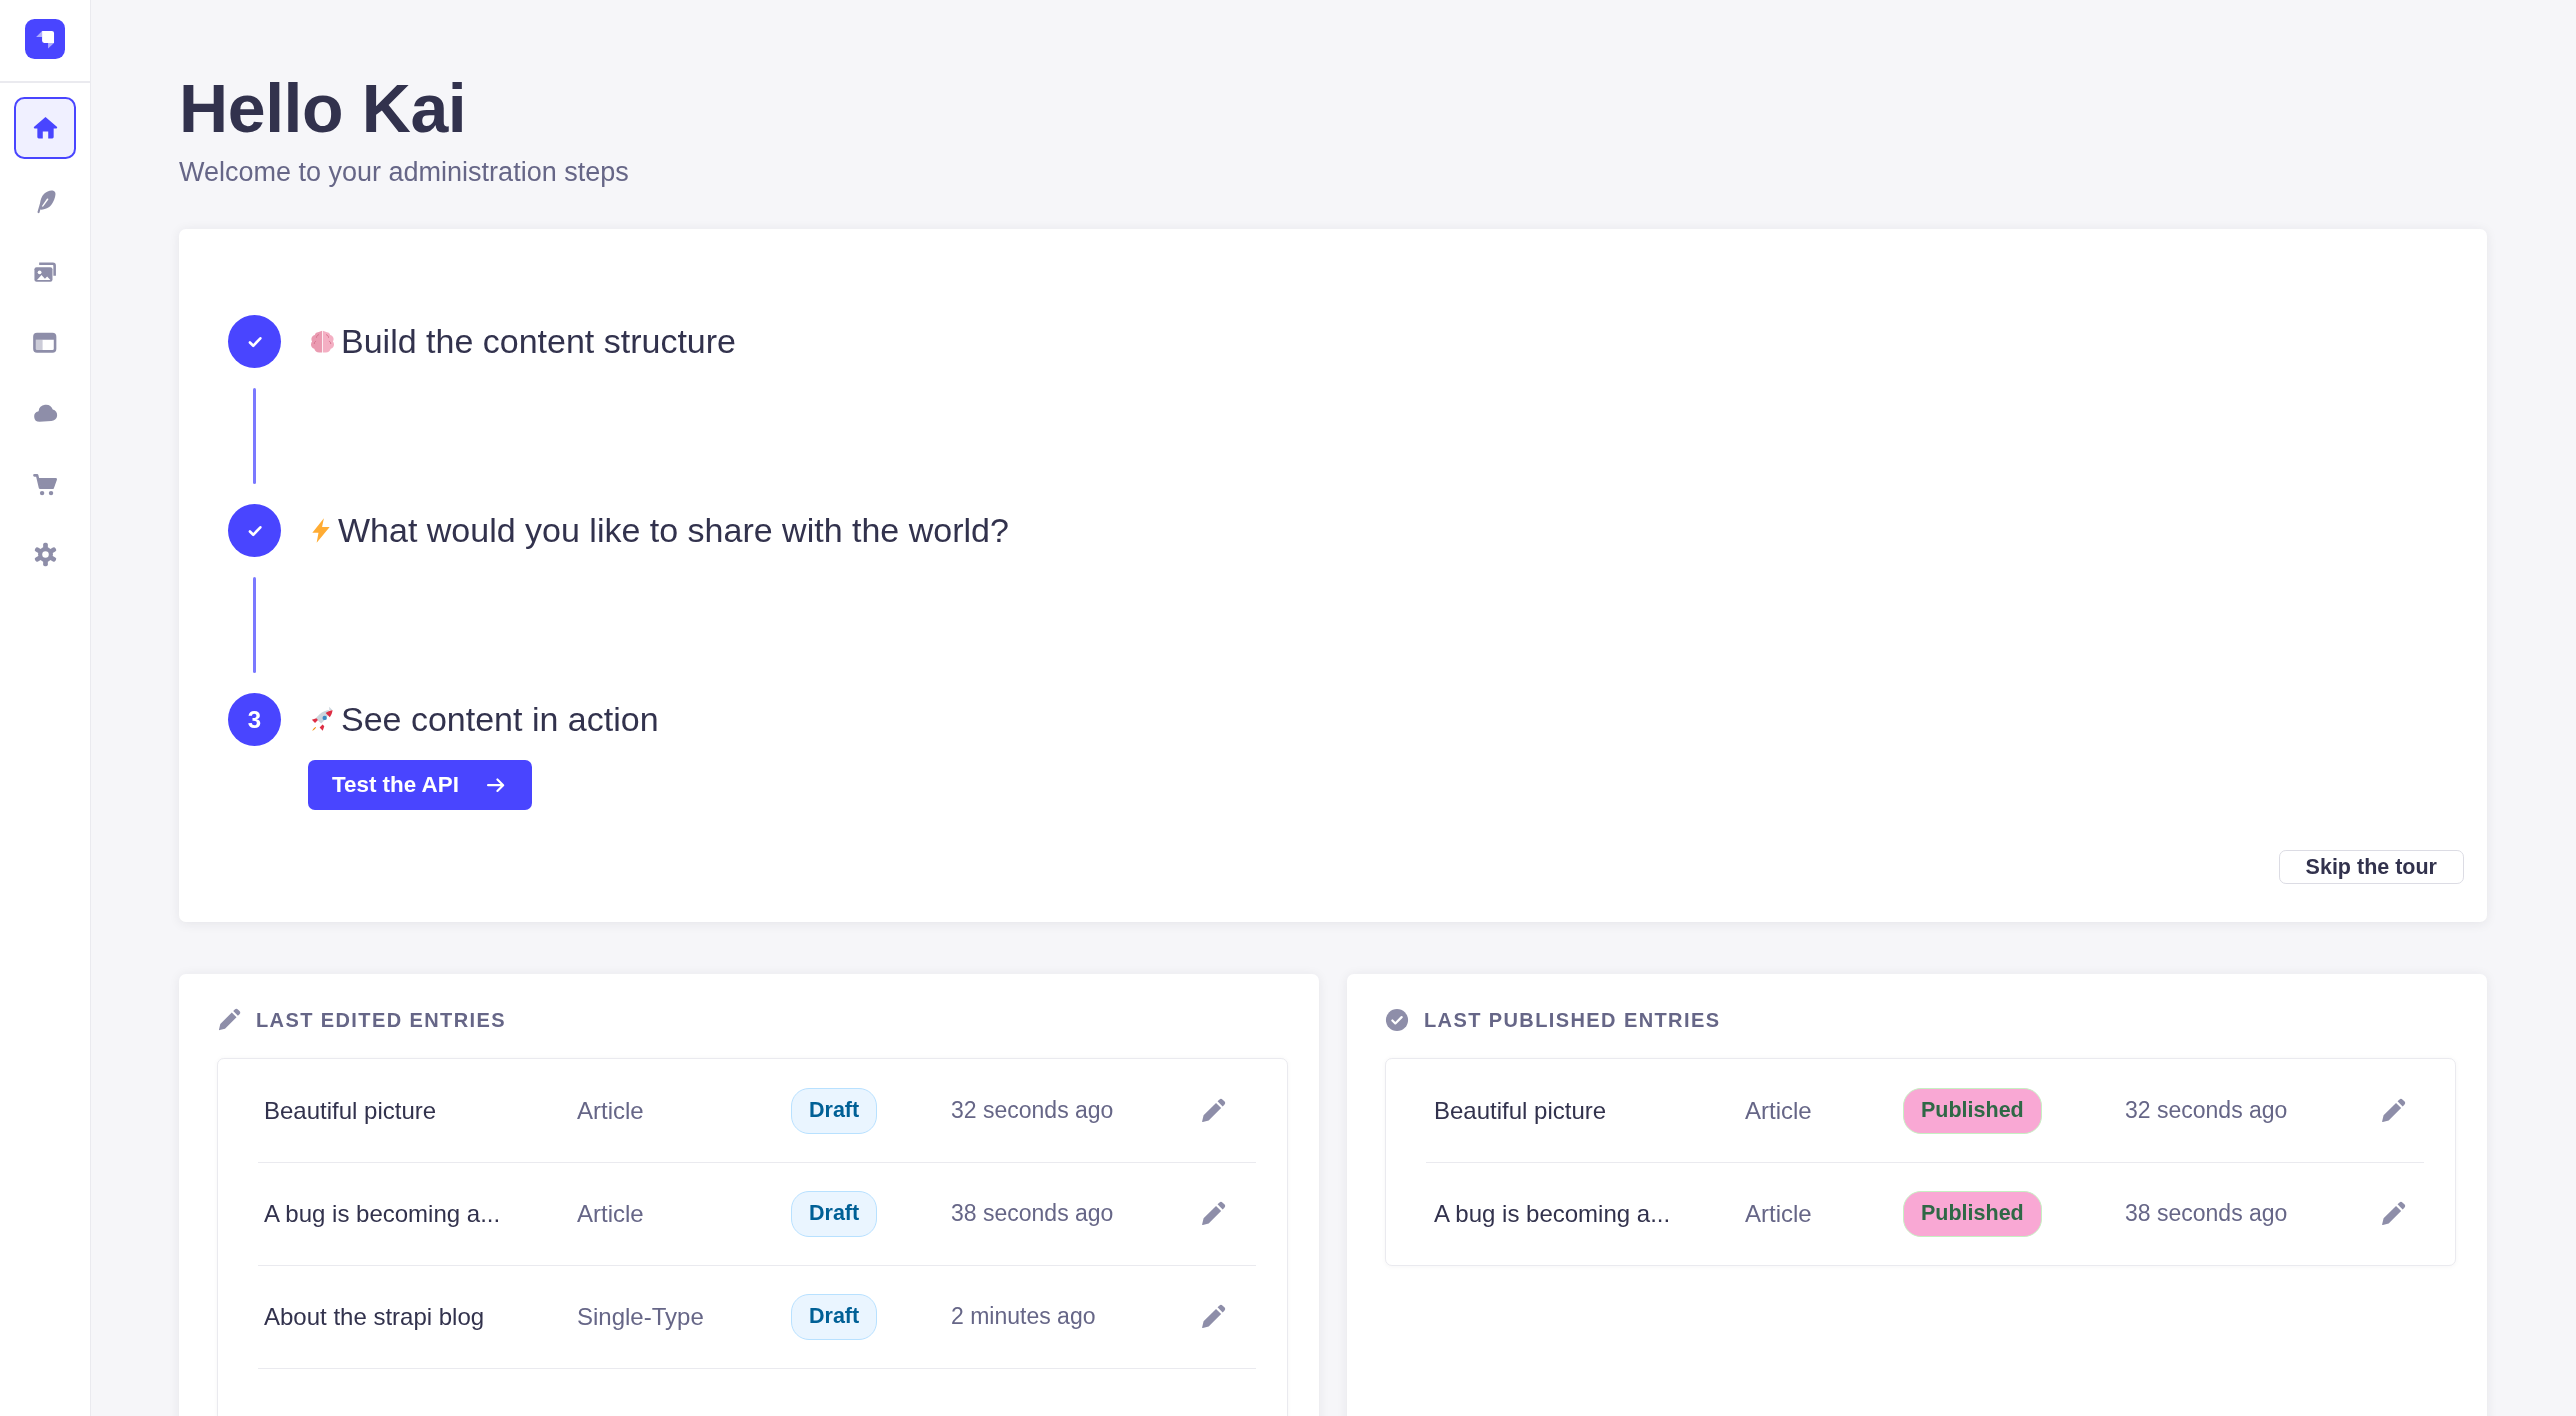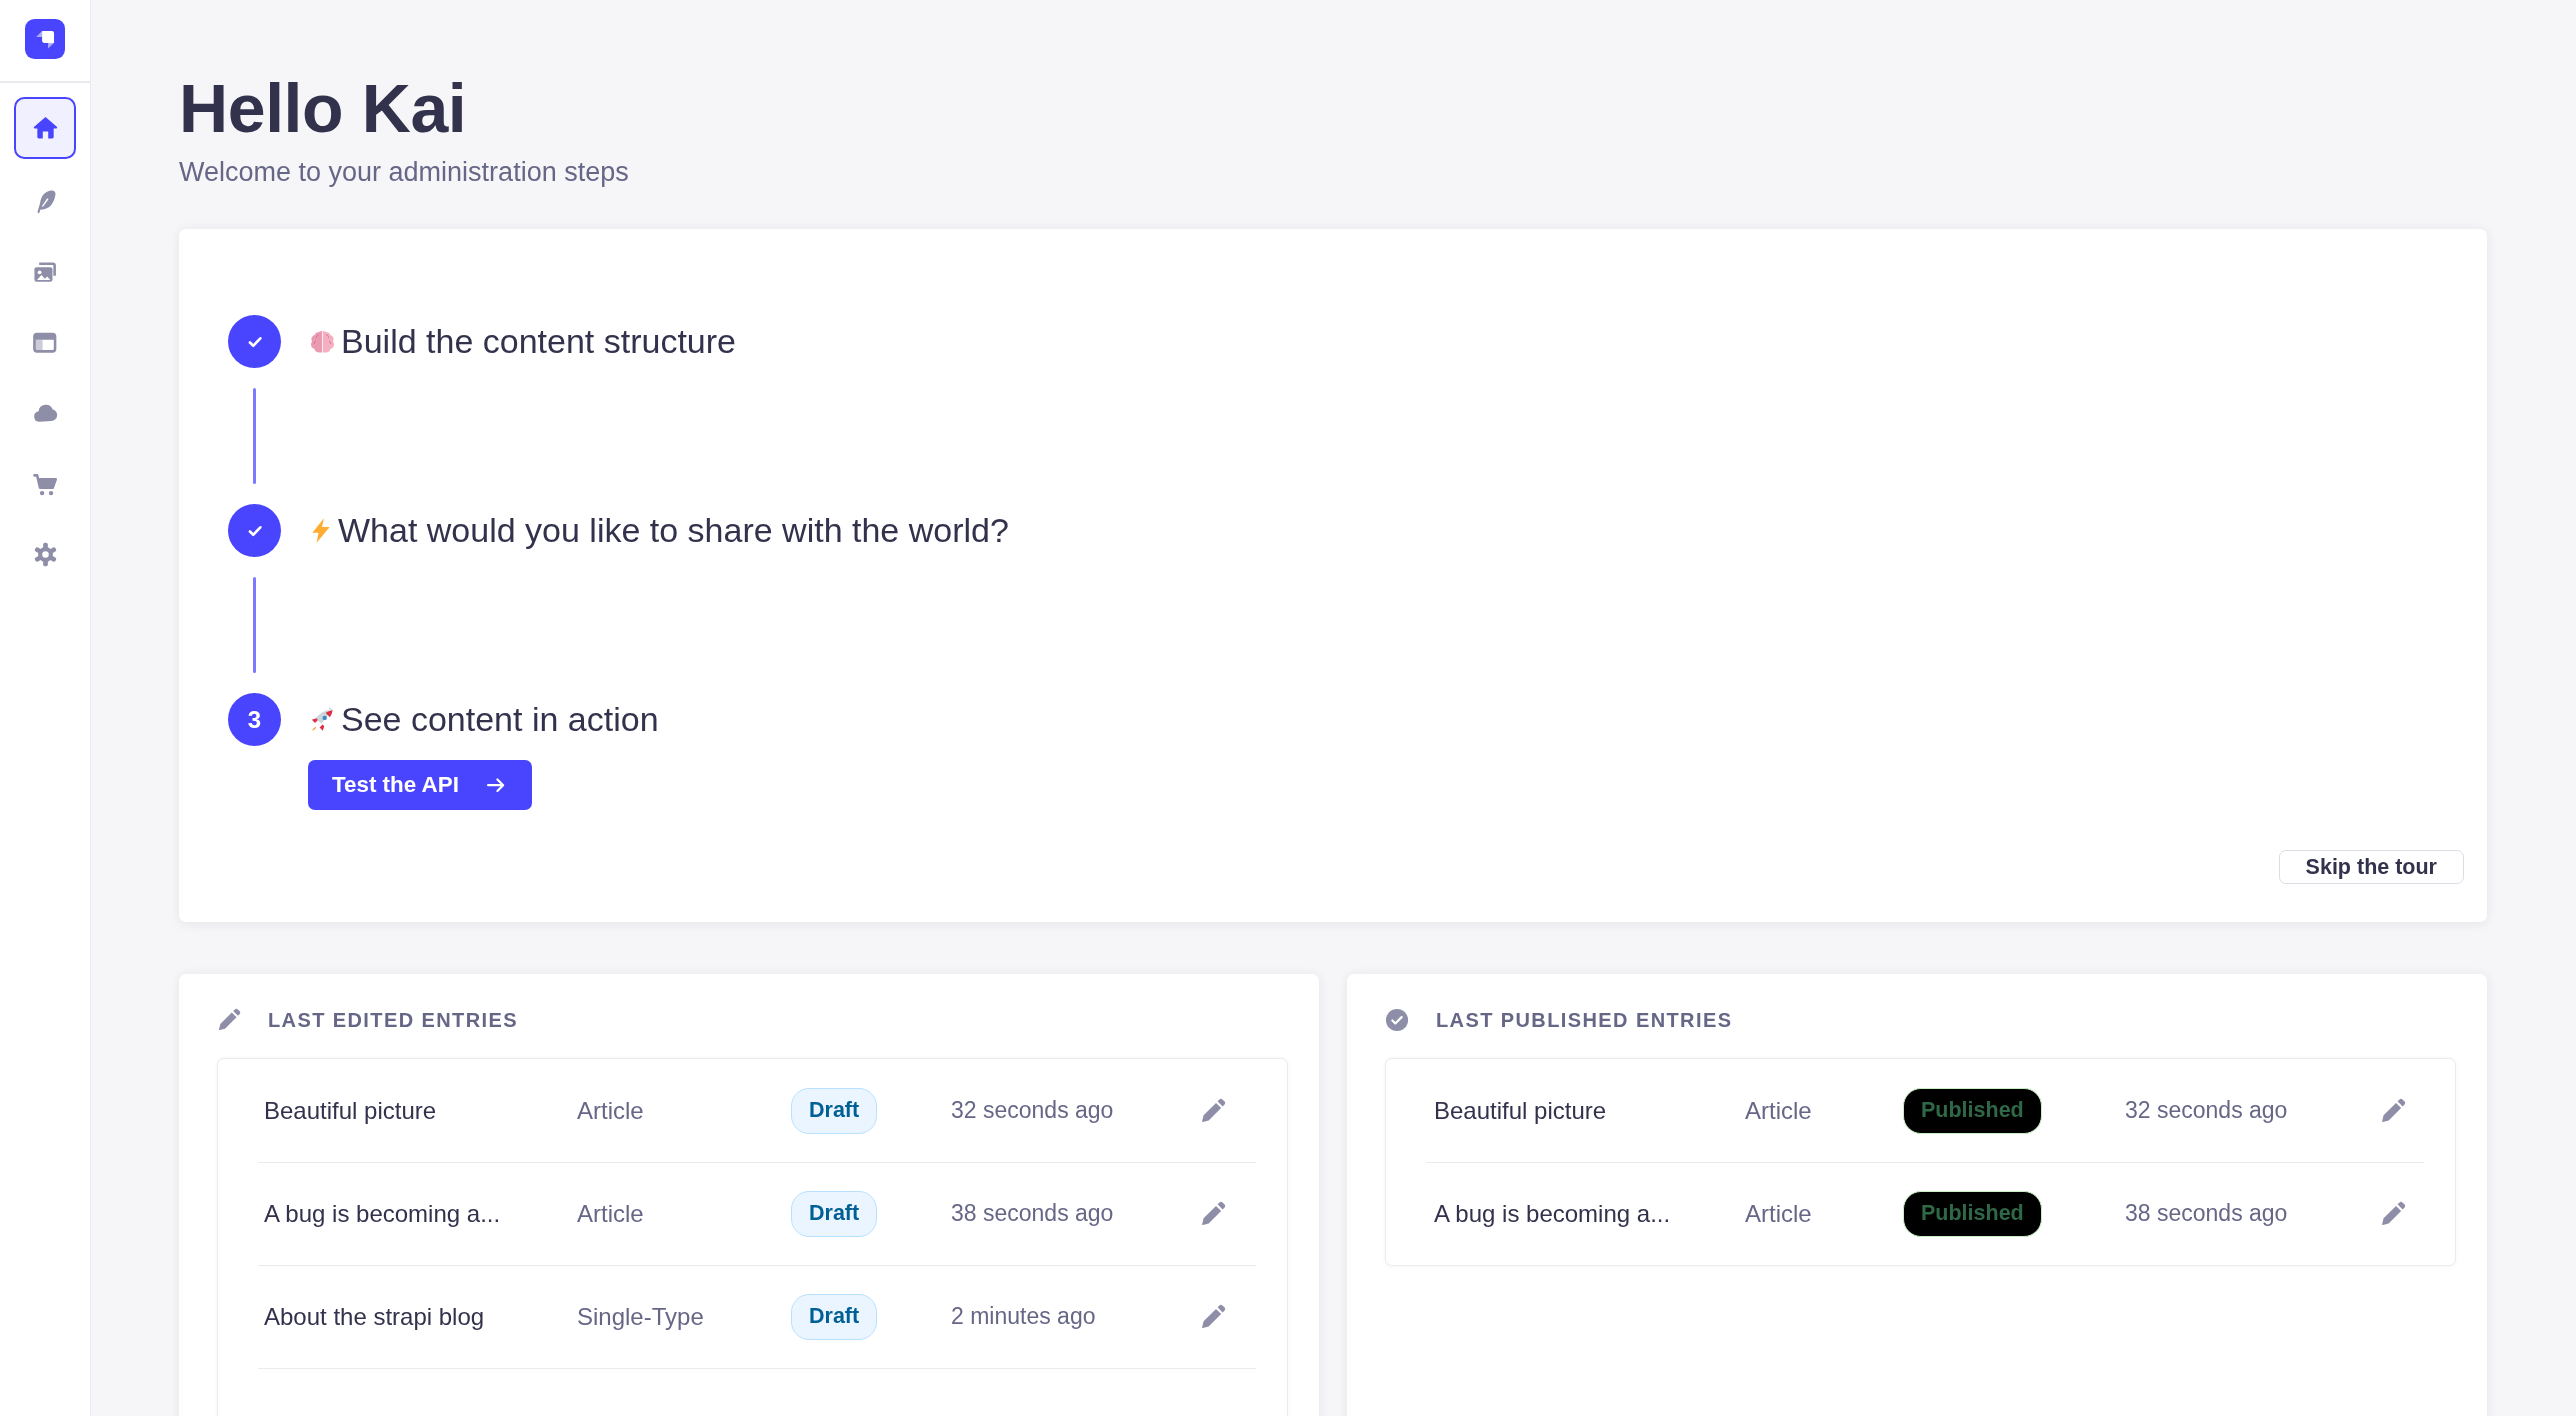--- a/index.html
+++ b/index.html
@@ -39,36 +39,36 @@
              background:#4945ff; border:none; border-radius:6.9px; padding:0 24px; cursor:pointer;
              color:#fff; font-size:22.4px; font-weight:600; font-family:inherit; }
   .skip-btn { position:absolute; right:23px; bottom:38px; height:34px; padding:0 26px;
               background:#fff; border:1.7px solid #dcdce4; border-radius:6.9px; cursor:pointer;
               font-size:21.5px; font-weight:600; color:#32324d; font-family:inherit; }
 
   
   .bottom { display:flex; gap:28px; margin-top:52px; align-items:stretch; height:654px; }
   .panel { flex:1; background:#fff; border-radius:6.9px; box-shadow:0 1.7px 10.3px rgba(33,33,52,.08);
            padding:34px 31px 0 38px; }
-  .panel-header { display:flex; align-items:flex-end; gap:27px; }
+  .panel-header { display:flex; align-items:flex-end; gap:15px; }
   .panel-title { font-size:20px; font-weight:700; letter-spacing:1.4px; color:#666687; }
   .panel-table { margin-top:26px; border:1.7px solid #eaeaef; border-radius:6.9px; background:#fff;
                  box-shadow:0 0.9px 5.2px rgba(33,33,52,.04); }
   .panel-table.tall { min-height:482px; }
   .t-row { height:103px; display:grid; align-items:center; position:relative;
            grid-template-columns:301px 202px 148px 1fr 29px; padding:0 60px 0 46px;gap:12px; }
   .panel--published .t-row { grid-template-columns:299px 146px 210px 1fr 29px; padding:0 48px 0 48px; }
   .t-row.has-divider::after { content:""; position:absolute; left:40px; right:31px; bottom:-0.9px;
                               height:1.7px; background:#eaeaef; }
   .cell-title { font-size:24px; font-weight:500; color:#32324d; white-space:nowrap; }
   .cell-type { font-size:24px; color:#666687; }
   .badge { justify-self:start; display:inline-flex; align-items:center; height:46px; padding:0 17px;
            border-radius:18px; font-size:21.5px; font-weight:600; }
   .badge.draft { background:#eaf5ff; border:1.7px solid #b8e1ff; color:#006096; }
-  .badge.published { background:#000000; border:1.7px solid #c6f0c2; color:#2f6846; }
+  .badge.published { background:#f9a8d4; border:1.7px solid #c6f0c2; color:#2f6846; }
   .cell-time { font-size:23px; color:#666687; white-space:nowrap; }
   .row-edit { border:none; background:transparent; cursor:pointer; width:29px; height:29px;
               display:flex; align-items:center; justify-content:center; }
 </style>
 </head>
 <body>
 
 <div class="app">
 
   <nav class="sidebar">

